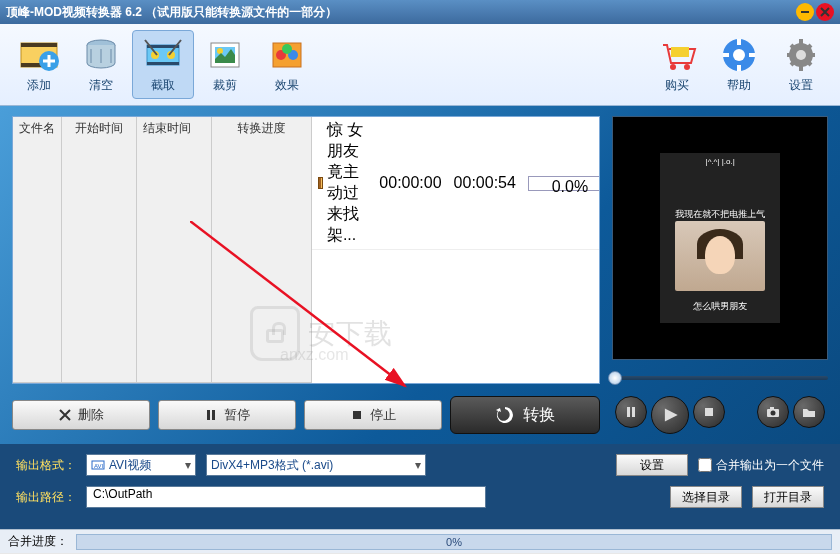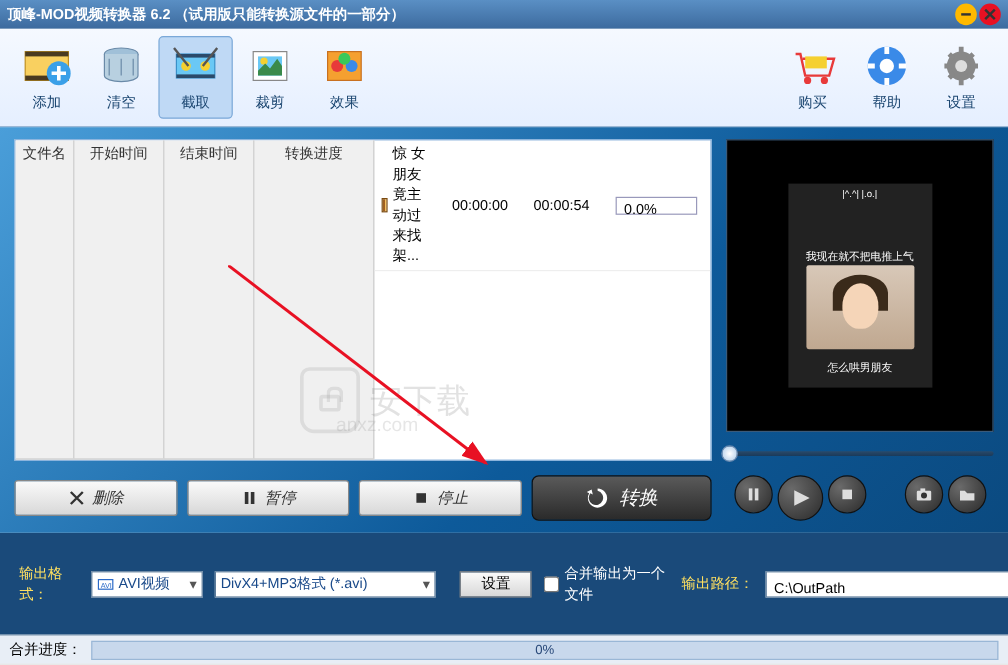--- a/index.html
+++ b/index.html
@@ -20,30 +20,30 @@
 .tb-spacer { flex: 1; }
 
 .main-area { height: 338px; background: linear-gradient(135deg, #4a9ed9 0%, #0d5a9a 60%, #0b4a80 100%); display: flex; padding: 10px 12px; gap: 12px; position: relative; }
 
 .left-col { flex: 1; display: flex; flex-direction: column; gap: 12px; }
 .file-list { flex: 1; background: #fff; border: 1px solid #7aa8d8; display: flex; flex-direction: row; }
 .list-header { display: flex; background: #f0f0f0; border-bottom: 1px solid #ccc; }
 .list-header div { padding: 3px 6px; font-size: 12px; border-right: 1px solid #ccc; color: #333; }
 .col-name { flex: 1; }
 .col-start { width: 75px; text-align: center; }
-.col-end { width: 75px; text-align: center; }
+.col-end { width: 75px; }
 .col-prog { width: 100px; text-align: center; }
 .list-body { flex: 1; overflow: auto; }
 .list-row { display: flex; align-items: center; border-bottom: 1px solid #eee; }
-.list-row div { padding: 3px 6px; font-size: 12px; }
+.list-row div { padding: 3px 6px; font-size: 16px; }
 .list-row .col-name { display: flex; align-items: center; gap: 4px; }
 .film-icon { width: 16px; height: 12px; background: repeating-linear-gradient(90deg,#a06020 0 2px,#f5c060 2px 4px); border: 1px solid #7a4a10; }
-.prog-cell { width: 68px; height: 15px; border: 1px solid #99b; position: relative; font-size: 11px; text-align: left; line-height: 13px; margin: 12px auto; }
-
-.action-row { display: flex; gap: 8px; align-items: center; font-style: italic; }
+.prog-cell { width: 84px; height: 15px; border: 1px solid #99b; position: relative; font-size: 11px; text-align: center; line-height: 13px; margin: 12px auto; }
+
+.action-row { display: flex; gap: 8px; align-items: center; }
 .ctrl-btn { flex: 1; height: 30px; background: linear-gradient(#fafafa,#d8d8d8); border: 1px solid #888; border-radius: 3px; display: flex; align-items: center; justify-content: center; gap: 6px; font-size: 13px; color: #333; cursor: pointer; }
 .ctrl-btn svg { width: 14px; height: 14px; }
 .convert-btn { width: 150px; height: 38px; background: linear-gradient(#5a5a5a,#2a2a2a); border: 1px solid #111; border-radius: 6px; color: #fff; font-size: 16px; display: flex; align-items: center; justify-content: center; gap: 8px; cursor: pointer; }
 .convert-btn svg { width: 20px; height: 20px; fill: #fff; }
 
 .right-col { width: 280px; display: flex; flex-direction: column; gap: 8px; }
 .preview-box { flex: 1; background: #000; border: 1px solid #3a5a7a; position: relative; display: flex; align-items: center; justify-content: center; }
 .preview-inner { width: 120px; height: 170px; background: #222; position: relative; color: #fff; font-size: 9px; text-align: center; }
 .preview-top-text { position: absolute; top: 4px; left: 0; right: 0; font-size: 8px; }
 .preview-mid-text { position: absolute; top: 55px; left: 0; right: 0; }
@@ -58,28 +58,28 @@
 
 .player-ctrls { display: flex; gap: 6px; justify-content: center; }
 .pc-group { display: flex; gap: 4px; }
 .pc-btn { width: 32px; height: 32px; border-radius: 50%; background: radial-gradient(circle at 30% 30%,#6a6a6a,#2a2a2a); border: 1px solid #111; display: flex; align-items: center; justify-content: center; cursor: pointer; }
 .pc-btn svg { width: 14px; height: 14px; fill: #ddd; }
 .pc-btn.big { width: 38px; height: 38px; }
 .pc-btn.big svg { width: 18px; height: 18px; }
 
 .arrow-overlay { position: absolute; top: 115px; left: 190px; pointer-events: none; }
 
-.output-area { height: 85px; background: #1a4a7a; padding: 10px 16px; display: flex; flex-direction: row; gap: 10px; }
+.output-area { height: 85px; background: #1a4a7a; padding: 10px 16px; display: flex; flex-direction: column; gap: 10px; }
 .out-row { display: flex; align-items: center; gap: 10px; }
 .out-label { color: #ffe060; font-size: 12px; width: 60px; }
 .dropdown { height: 22px; background: #fff; border: 1px solid #5a7a9a; display: flex; align-items: center; padding: 0 4px; font-size: 12px; color: #1a4a8a; cursor: pointer; position: relative; }
 .dropdown::after { content: "▾"; position: absolute; right: 4px; color: #555; }
 .dd1 { width: 110px; }
 .dd2 { width: 220px; }
-.path-input { flex: 0 0 400px; height: 22px; background: #fff; border: 1px solid #5a7a9a; padding: 0 6px; font-size: 12px; display: flex; align-items: flex-end; }
+.path-input { flex: 0 0 400px; height: 22px; background: #fff; border: 1px solid #5a7a9a; padding: 0 6px; font-size: 12px; display: flex; align-items: flex-start; }
 .out-btn { width: 72px; height: 22px; background: linear-gradient(#fafafa,#d8d8d8); border: 1px solid #888; font-size: 12px; cursor: pointer; }
 .chk-wrap { display: flex; align-items: center; gap: 4px; color: #fff; font-size: 12px; }
 .chk-wrap input { width: 14px; height: 14px; }
 
 .bottom-bar { height: 24px; background: #e8eef6; border-top: 1px solid #b0c0d0; display: flex; align-items: center; padding: 0 8px; gap: 8px; font-size: 12px; }
 .overall-prog { flex: 1; height: 16px; background: #c8d8ec; border: 1px solid #9ab7d6; position: relative; text-align: center; font-size: 11px; line-height: 14px; color: #2a4a7a; }
 
 .watermark { position: absolute; top: 200px; left: 250px; font-size: 28px; color: rgba(140,140,140,0.25); pointer-events: none; display: flex; align-items: center; gap: 8px; text-align: center; }
 .watermark-sub { position: absolute; top: 240px; left: 280px; font-size: 16px; color: rgba(140,140,140,0.22); pointer-events: none; }
 .wm-shield { width: 50px; height: 55px; border: 3px solid rgba(140,140,140,0.2); border-radius: 8px 8px 12px 12px; position: relative; }

